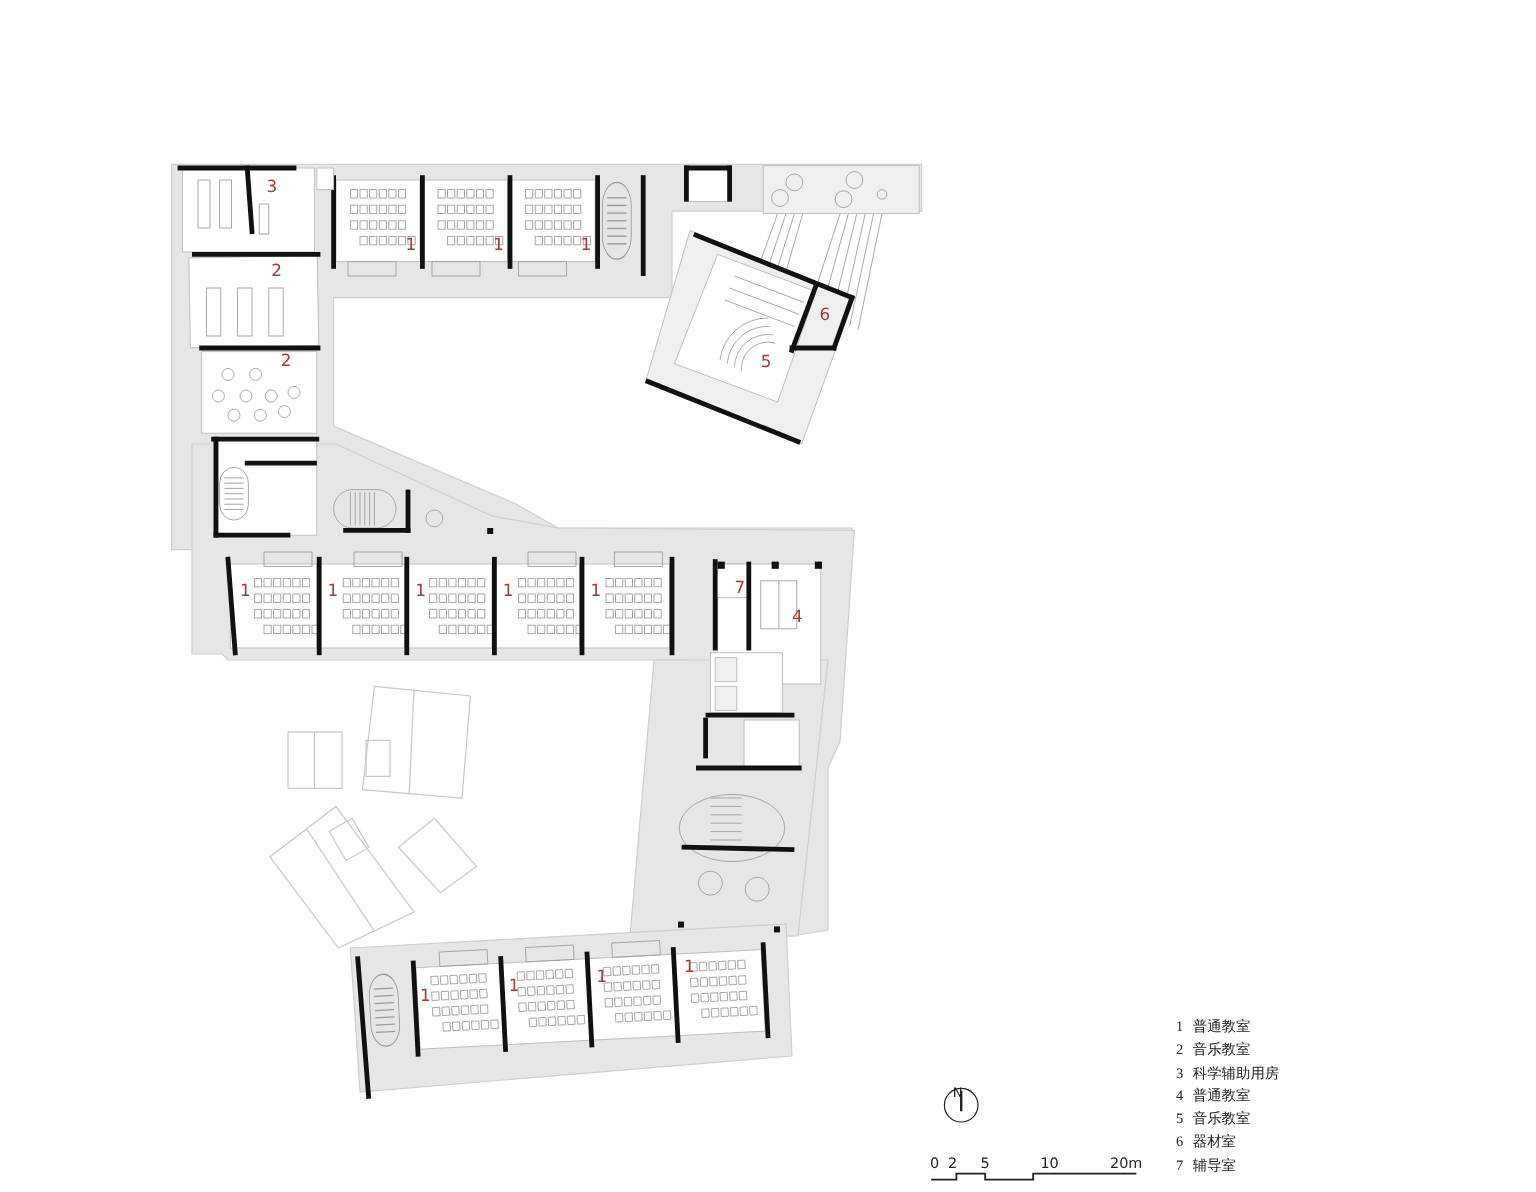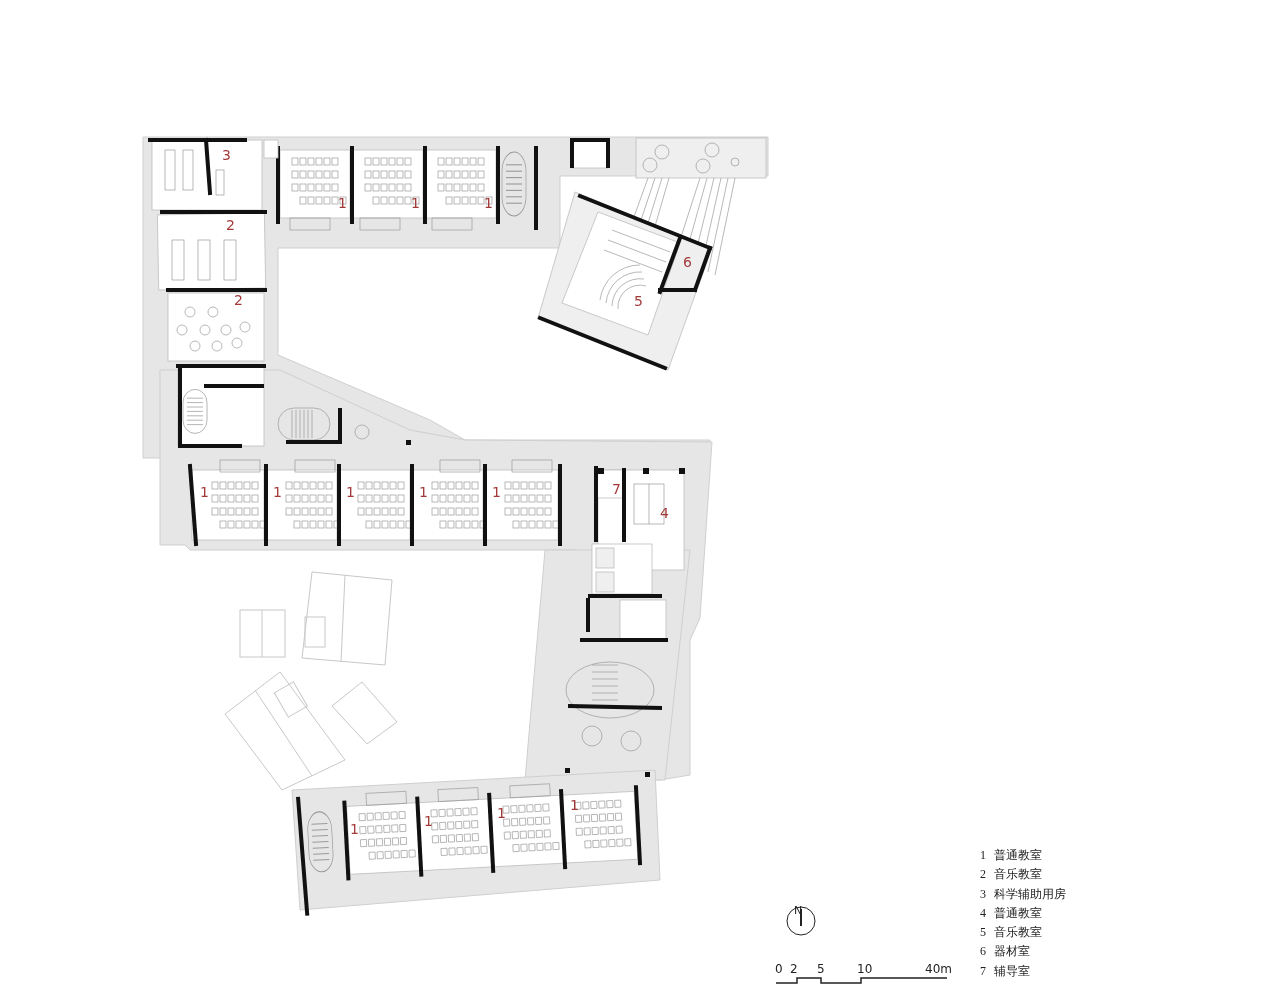--- a/index.html
+++ b/index.html
@@ -306,18 +306,18 @@
 <div class="north-label">N</div>
 <svg class="north" viewBox="0 0 60 60">
   <circle cx="15" cy="15" r="14" fill="none" stroke="#222" stroke-width="1"></circle>
   <line x1="15" y1="3" x2="15" y2="20" stroke="#222" stroke-width="2"></line>
 </svg>
 
 <div class="scale-labels">
   <span style="left:0px">0</span>
   <span style="left:15px">2</span>
   <span style="left:42px">5</span>
-  <span style="left:82px">10</span>
-  <span style="left:150px">40m</span>
+  <span style="left:92px">10</span>
+  <span style="left:150px">20m</span>
 </div>
 <svg style="position:absolute;left:775px;top:974px;width:200px;height:12px;" viewBox="0 0 200 12">
   <polyline points="1,9 22,9 22,4 46,4 46,9 86,9 86,4 172,4" fill="none" stroke="#222" stroke-width="1.5"></polyline>
 </svg>
 
 </body></html>

